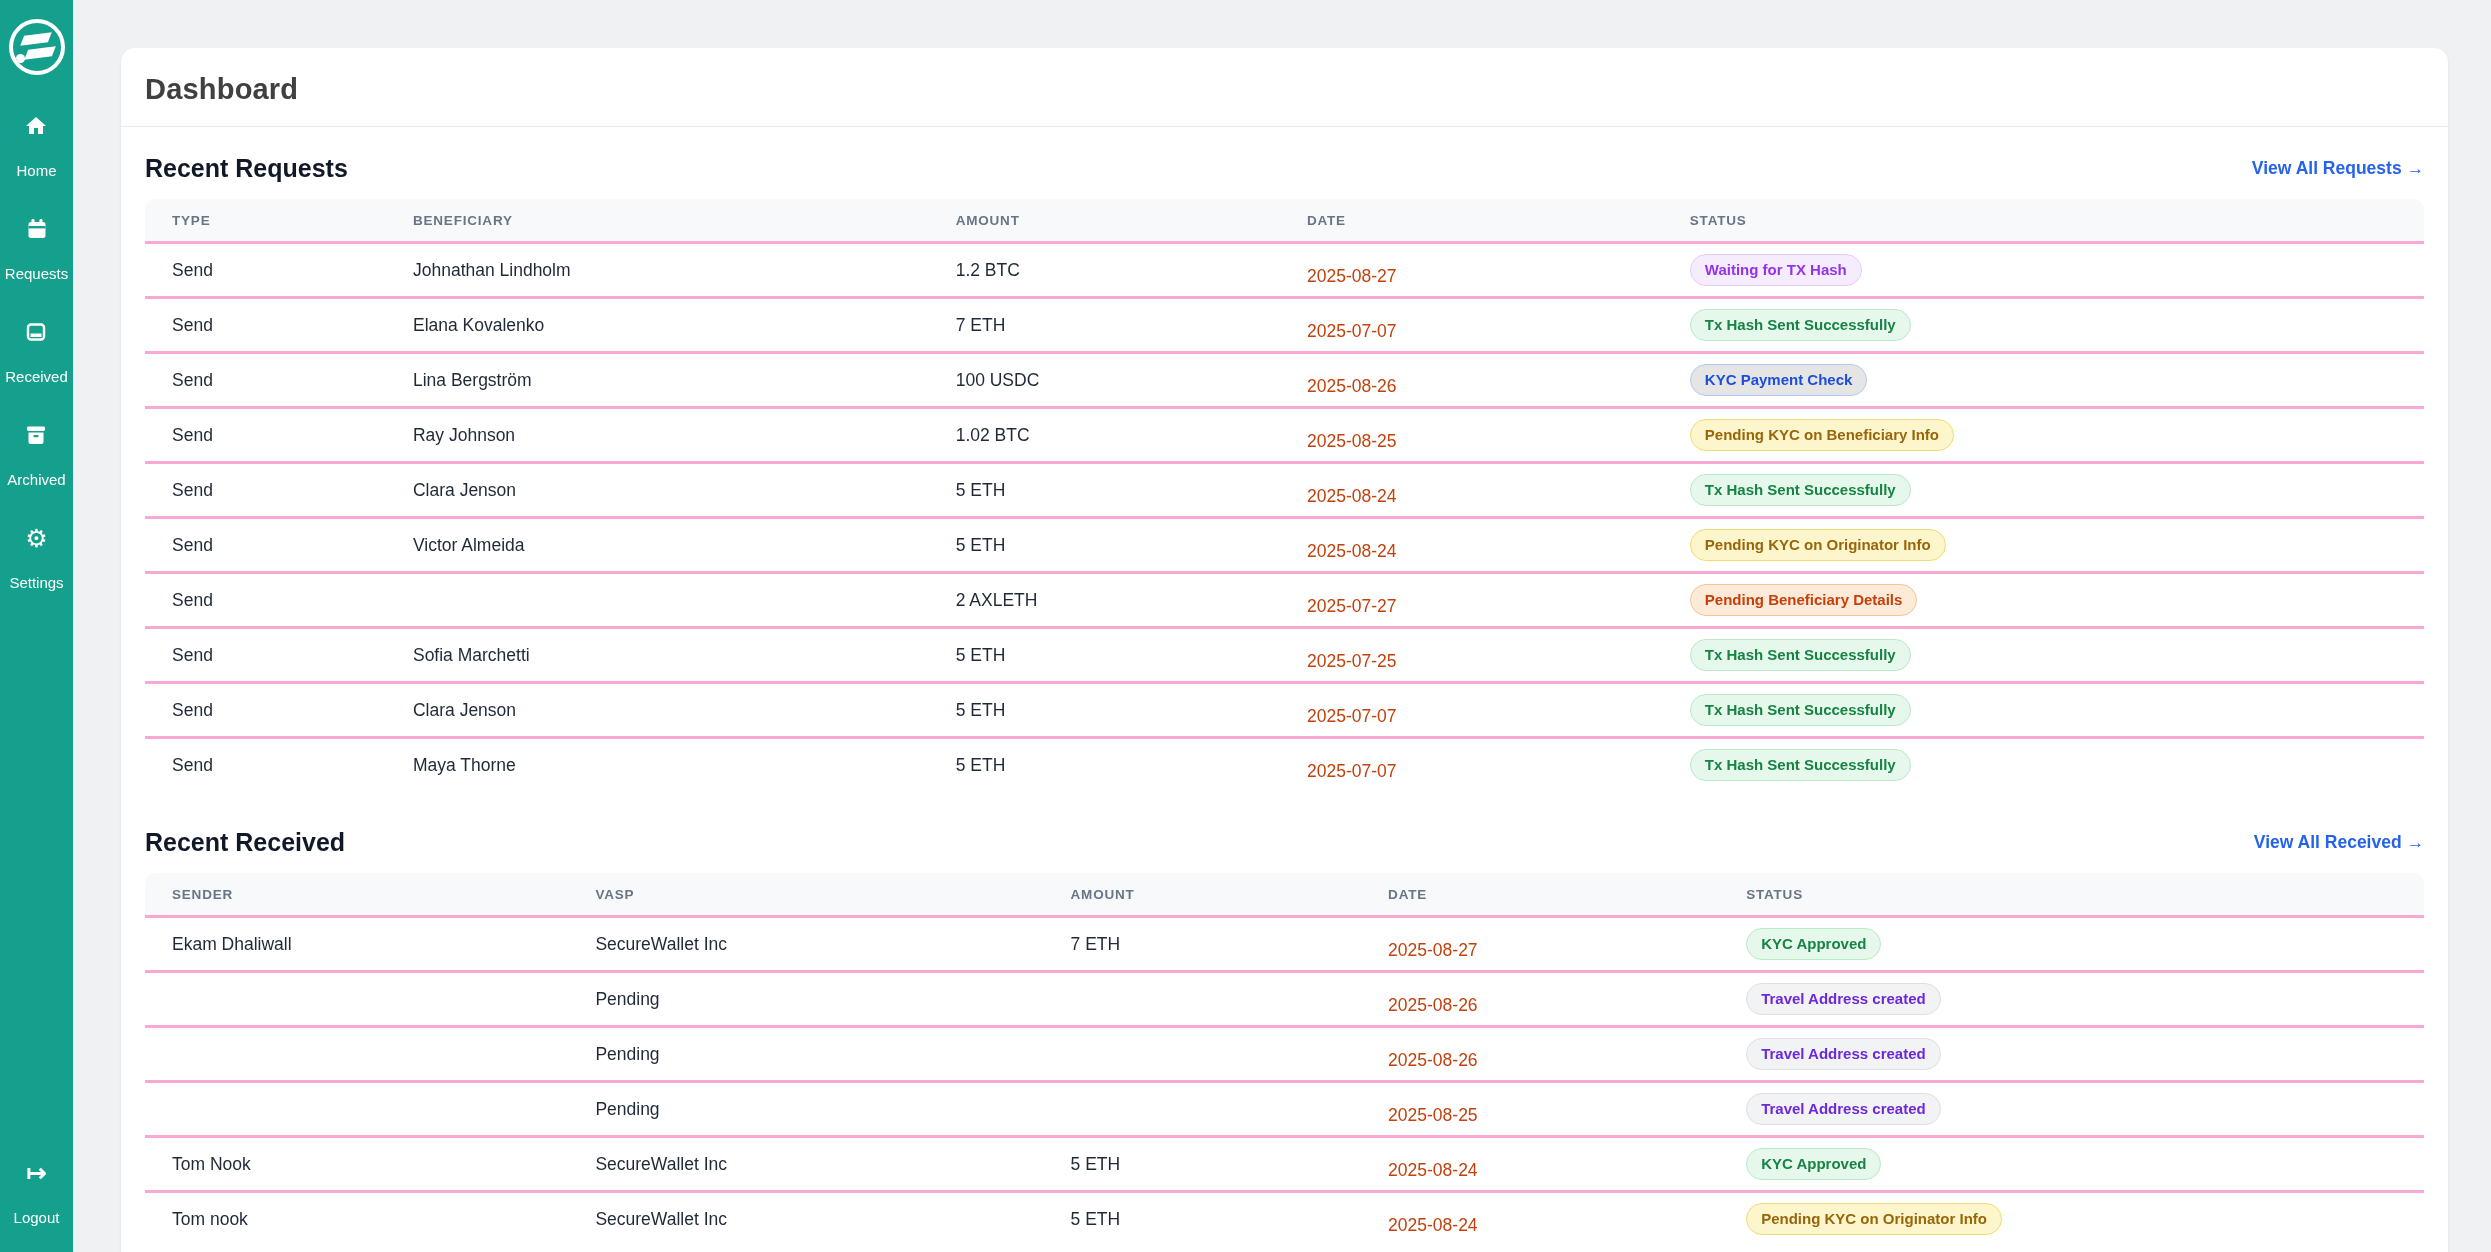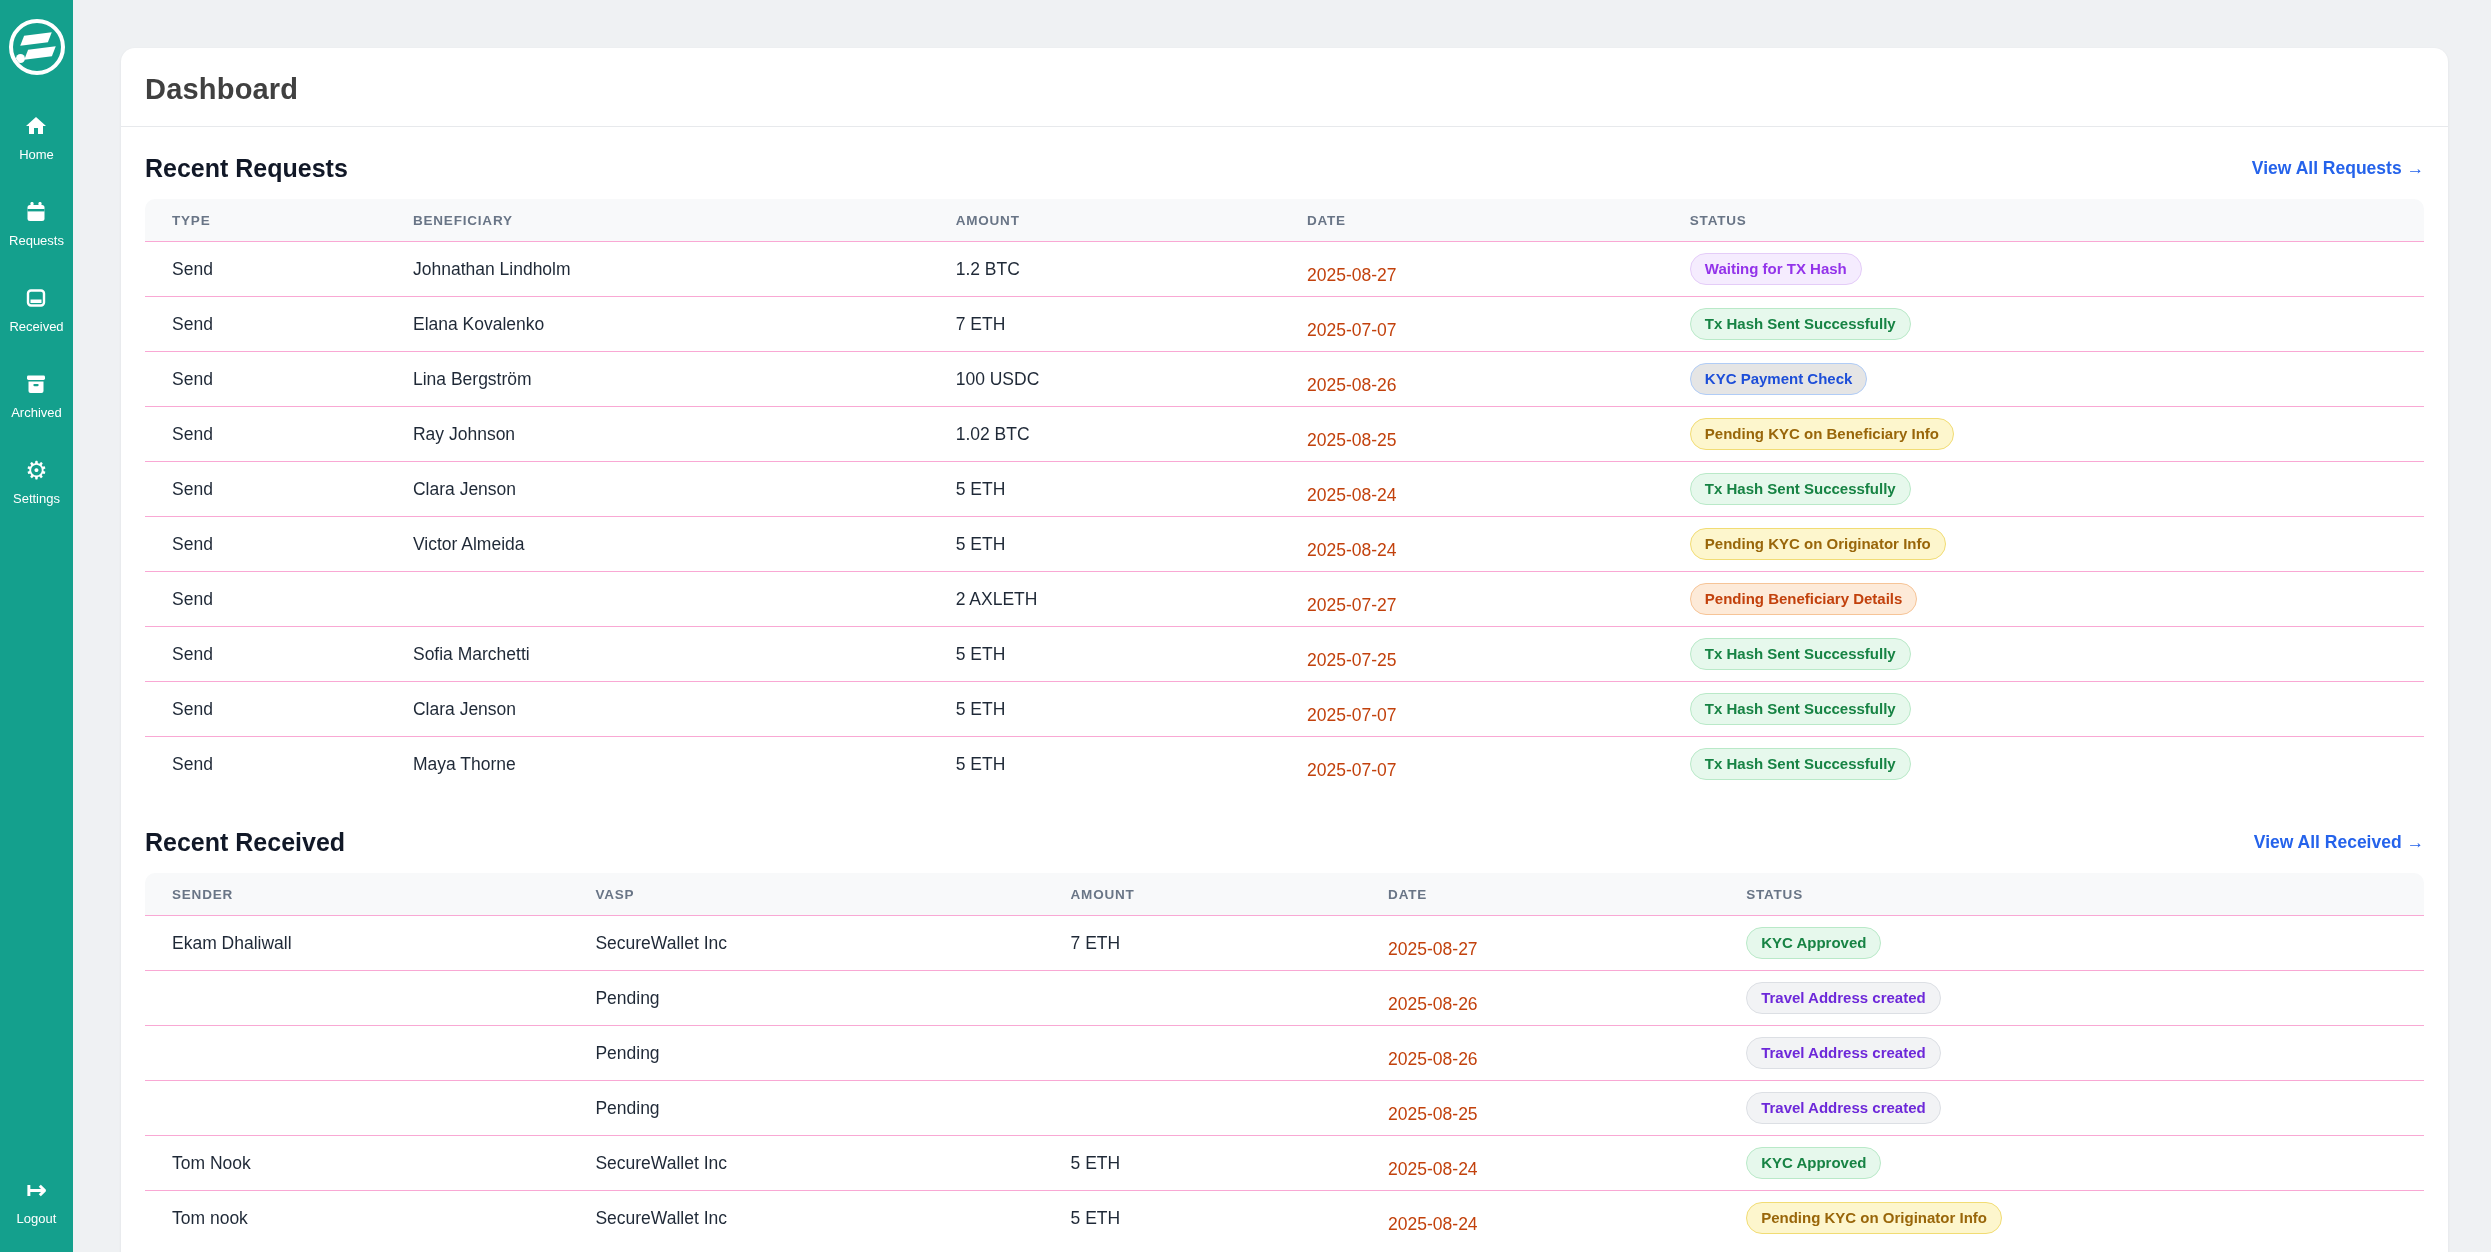--- a/index.html
+++ b/index.html
@@ -28,21 +28,21 @@
   .logo .dot { position:absolute; width:9px; height:9px; background:#fff; border-radius:50%; left:3px; bottom:8px; }
 
   .nav { display:flex; flex-direction:column; align-items:center; margin-top:38px; flex:1; }
   .nav-item {
     display:flex; flex-direction:column; align-items:center;
     margin-bottom:37px; cursor:pointer; color:#ffffff;
   }
   .nav-item .ni-icon { width:26px; height:26px; display:flex; align-items:center; justify-content:center; }
   .nav-item .ni-icon svg { width:24px; height:24px; }
   .nav-item .glyph { font-size:25px; line-height:26px; color:#fff; }
-  .nav-item .lbl { font-size:13px; color:#ffffff; margin-top:8px; white-space:nowrap; }
+  .nav-item .lbl { font-size:15px; color:#ffffff; margin-top:23px; white-space:nowrap; }
   .nav-item.logout { margin-top:auto; margin-bottom:26px; }
   .nav-item.logout .glyph { font-size:24px; font-weight:bold; }
 
   
   .main { flex:1; position:relative; }
   .card {
     position:absolute; left:48px; top:48px; width:2327px; height:1300px;
     background:#ffffff; border-radius:14px;
     box-shadow:0 1px 3px rgba(16,24,40,.07);
   }
@@ -54,21 +54,21 @@
   .section-head { display:flex; align-items:center; justify-content:space-between; margin-bottom:16px; }
   .section-title { font-size:25px; font-weight:700; color:#111827; }
   .view-all { font-size:17.5px; font-weight:600; color:#2563eb; text-decoration:none; cursor:pointer; white-space:nowrap; }
 
   .table { width:100%; }
   .tr { display:flex; align-items:center; padding-left:27px; }
   .tr.head {
     background:#f8f9fa; border-radius:10px 10px 0 0;
     height:42px;
   }
-  .tr.body-row { height:55px; border-top:1px solid #f9a8d4; background:#fff; }
+  .tr.body-row { height:55px; border-top:3px solid #f9a8d4; background:#fff; }
   .tr.body-row:first-of-type { border-top:none; }
   .th {
     font-size:13.5px; font-weight:700; color:#697586;
     text-transform:uppercase; letter-spacing:.8px;
   }
   .td { font-size:17.5px; color:#1f2937; white-space:nowrap; overflow:hidden; }
   .td.muted { color:#c2410c;margin-top:12px; }
 
   
   .req .c0 { width:10.7%; } .req .c1 { width:24.1%; } .req .c2 { width:15.6%; }

